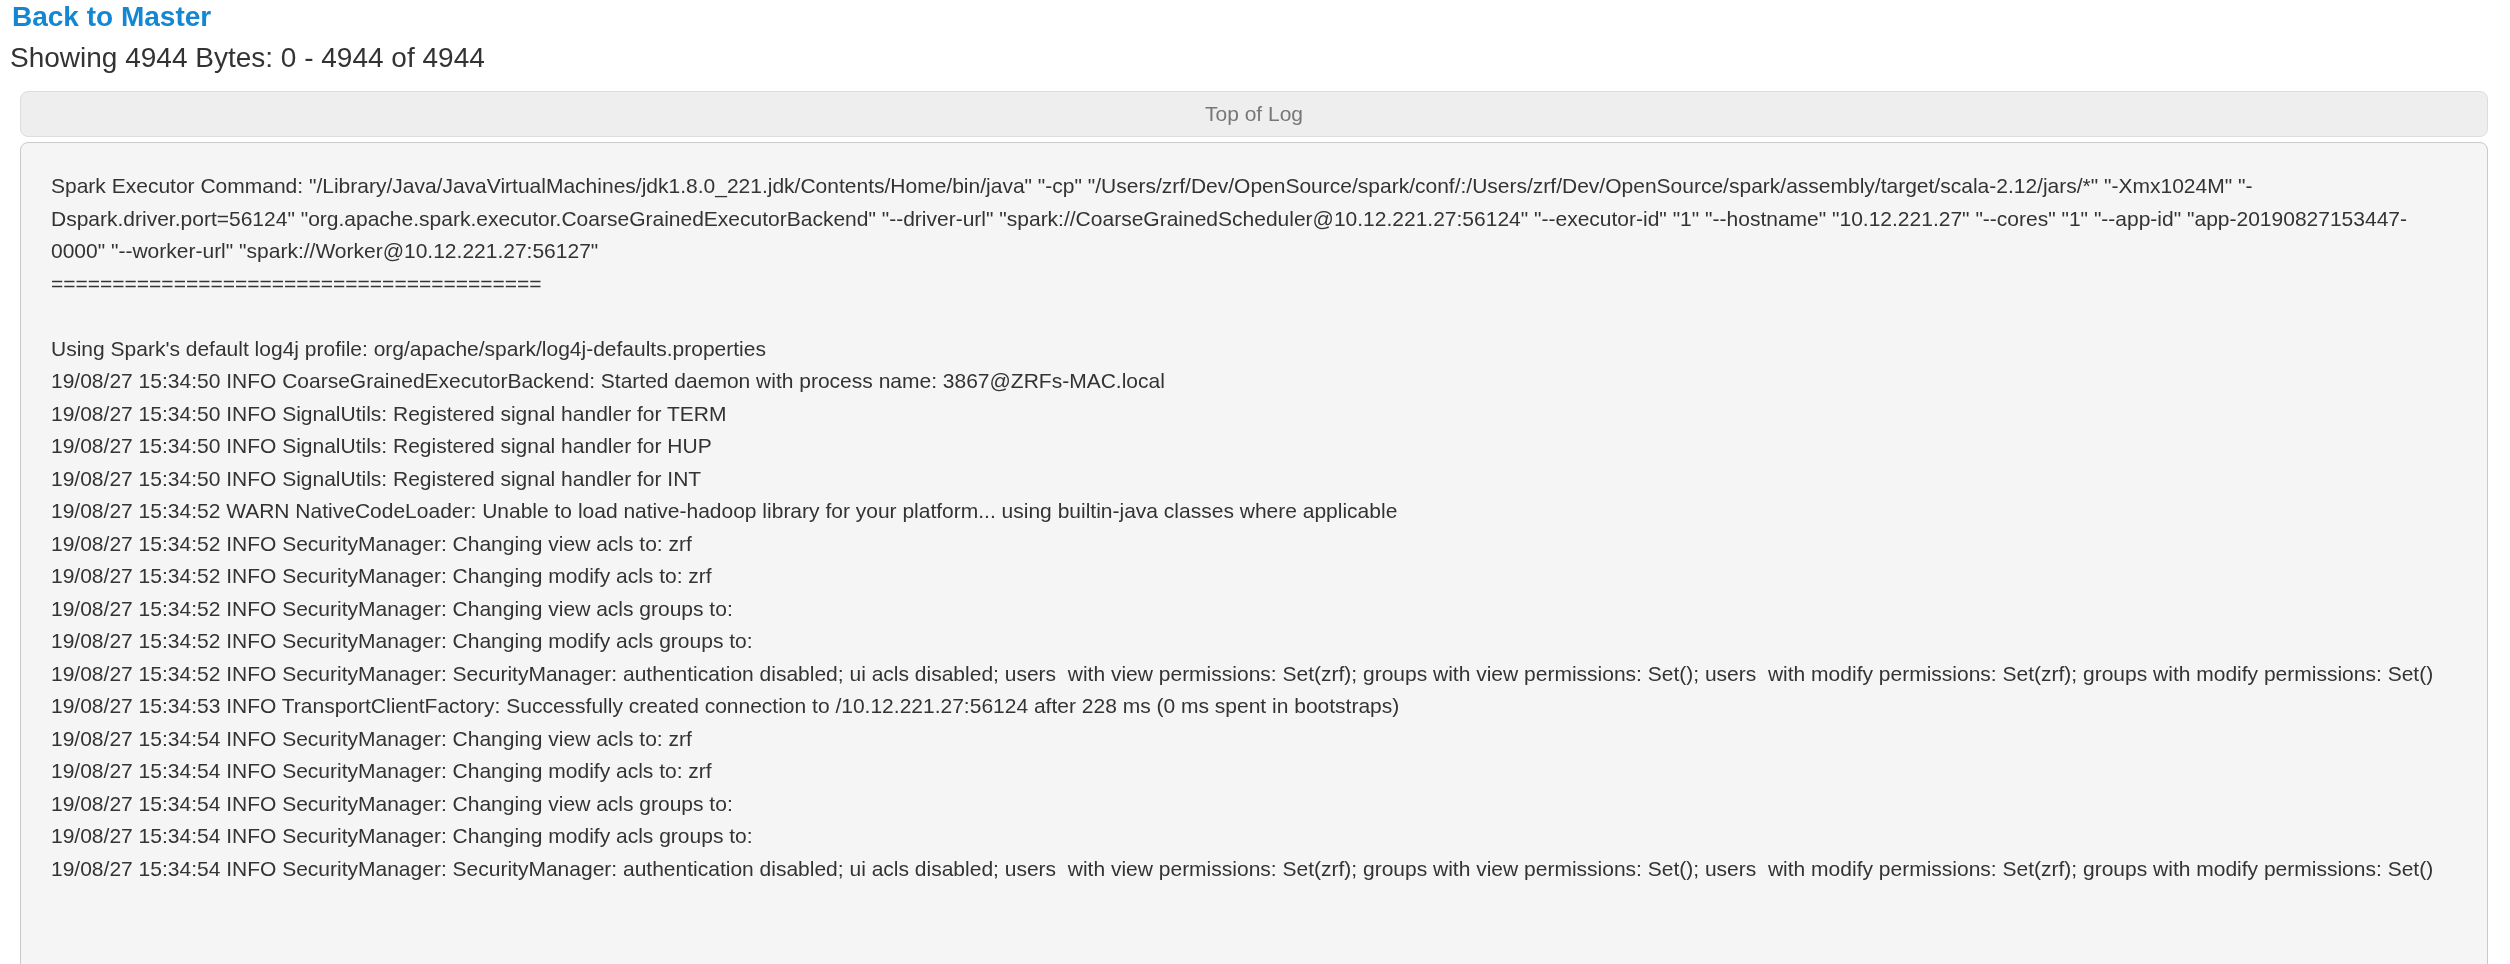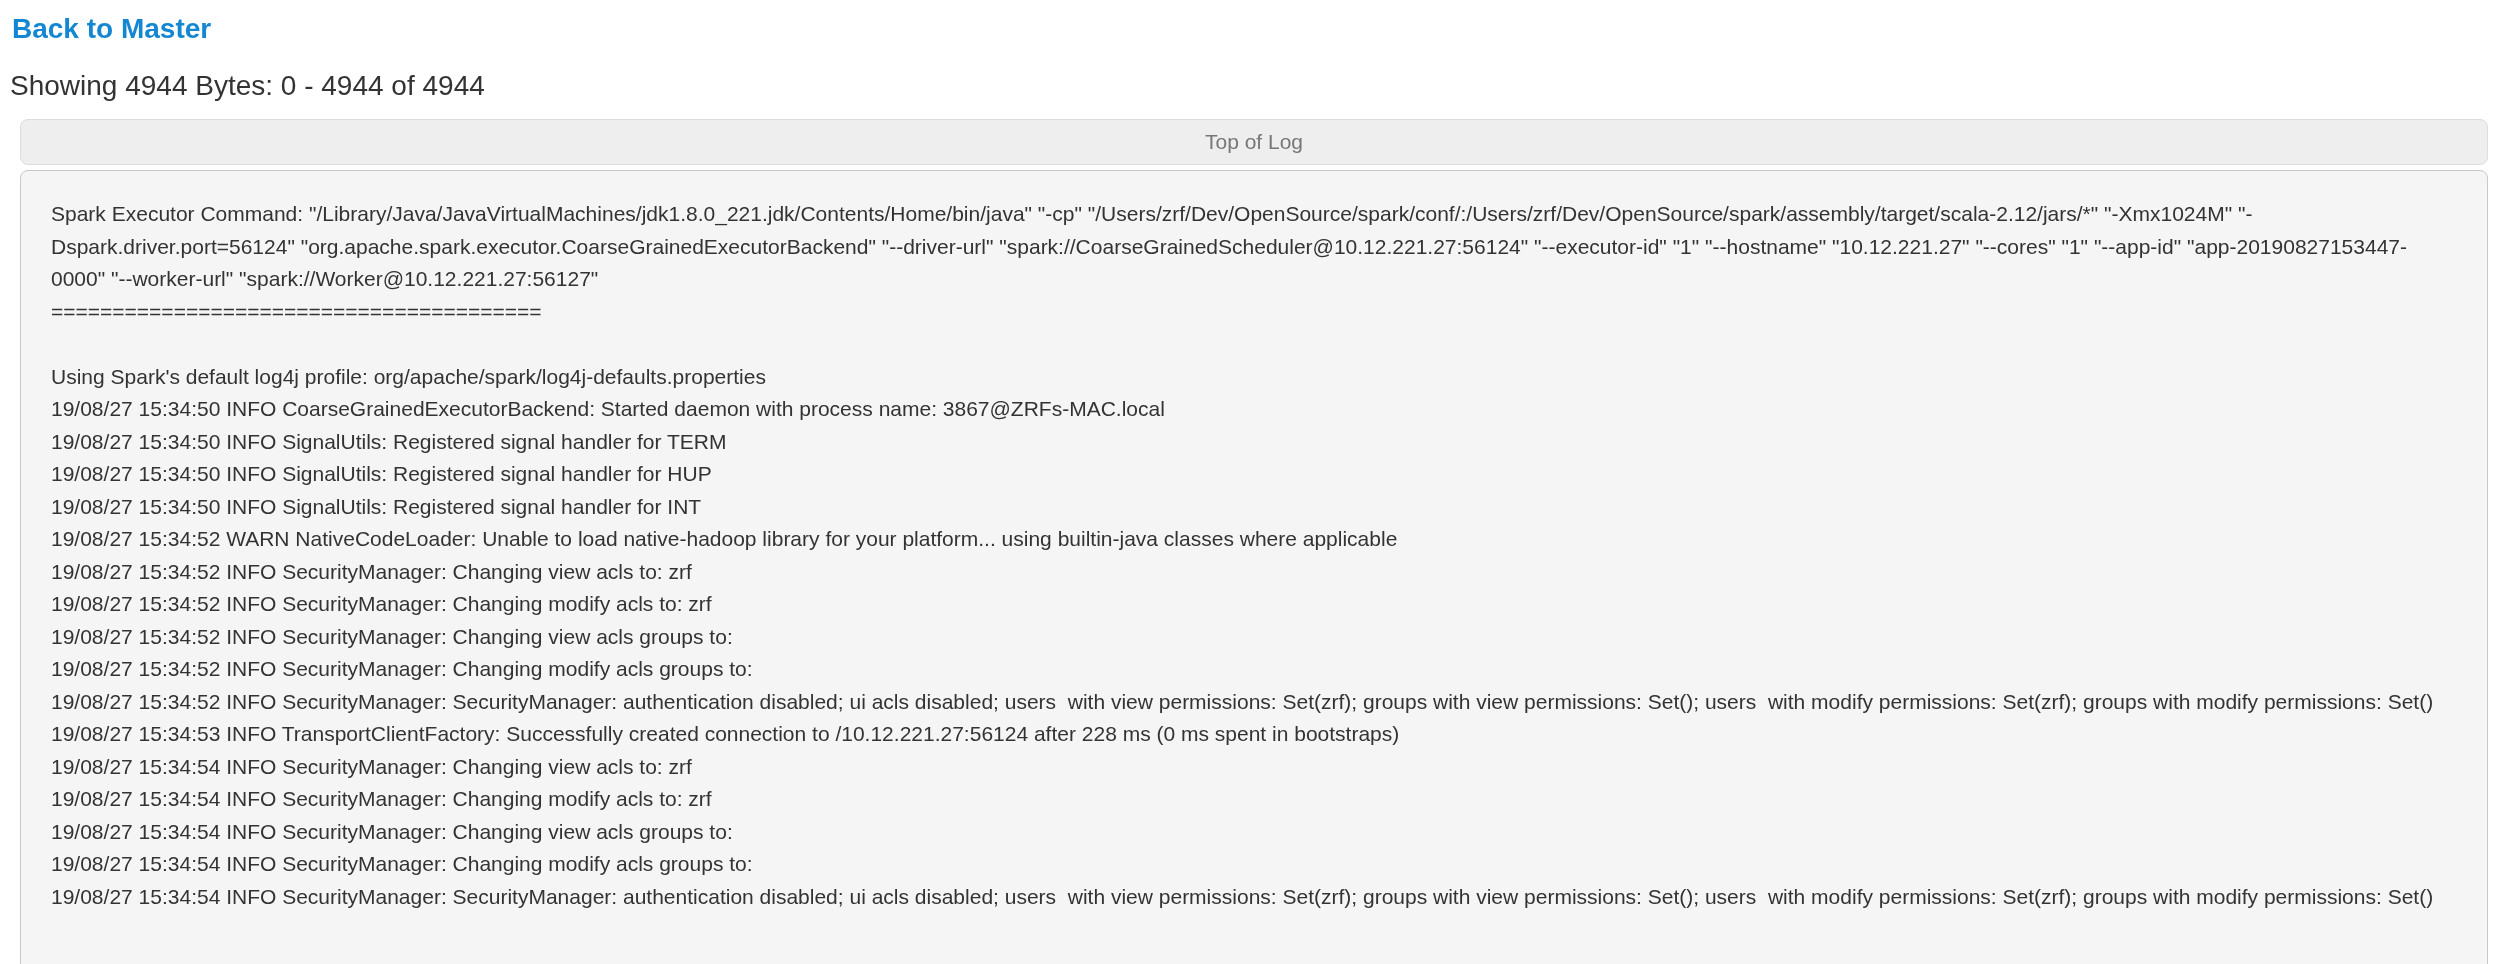--- a/index.html
+++ b/index.html
@@ -5,36 +5,36 @@
   html, body {
     margin: 0;
     padding: 0;
     background: #ffffff;
     font-family: "Liberation Sans", "DejaVu Sans", sans-serif;
   }
   .page {
     width: 2510px;
     height: 964px;
     box-sizing: border-box;
-    padding: 12px 22px 0 10px;
+    padding: 0 22px 0 10px;
     overflow: hidden;
     background: #ffffff;
   }
   .back-link {
     display: inline-block;
     margin-left: 2px;
     font-size: 28px;
     line-height: 34px;
     font-weight: 600;
     color: #1487d2;
     text-decoration: none;
     cursor: pointer;
   }
   .byte-status {
-    margin-top: 23px;
+    margin-top: 7px;
     font-size: 28px;
     line-height: 34px;
     font-weight: 400;
     color: #333333;
   }
   .log-header-btn {
     display: block;
     box-sizing: border-box;
     width: calc(100% - 10px);
     margin: 16px 0 0 10px;

